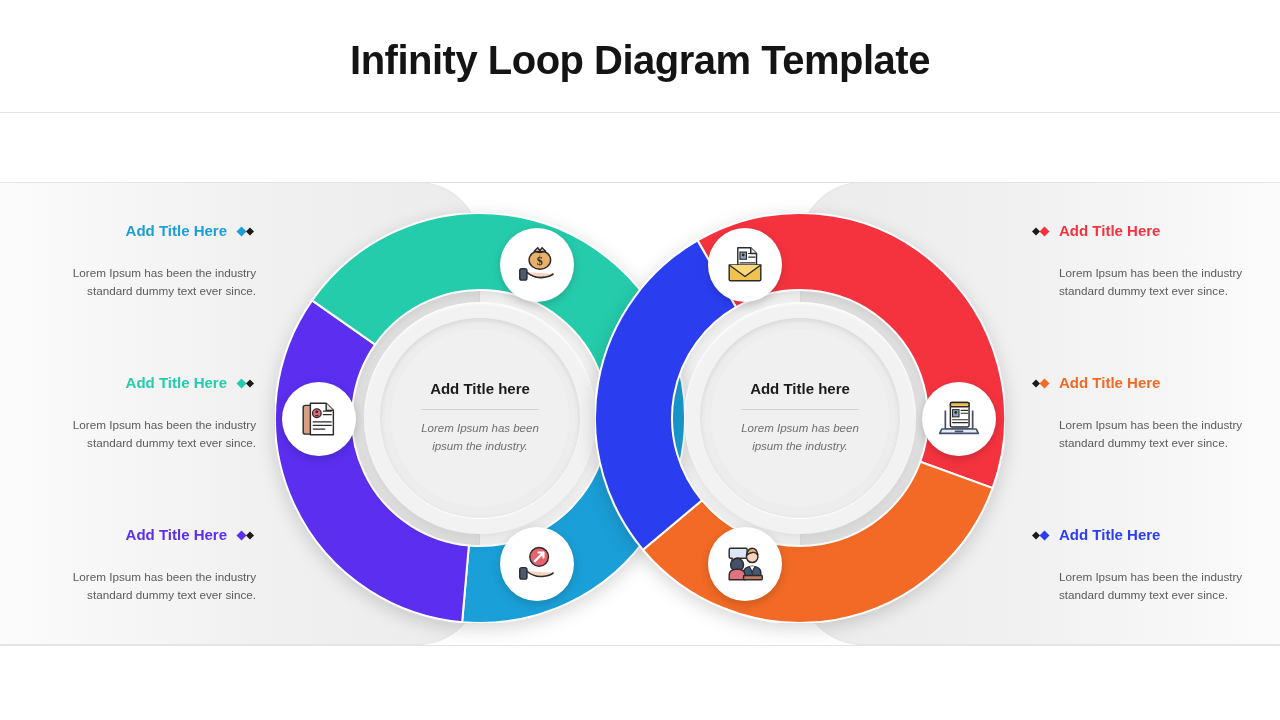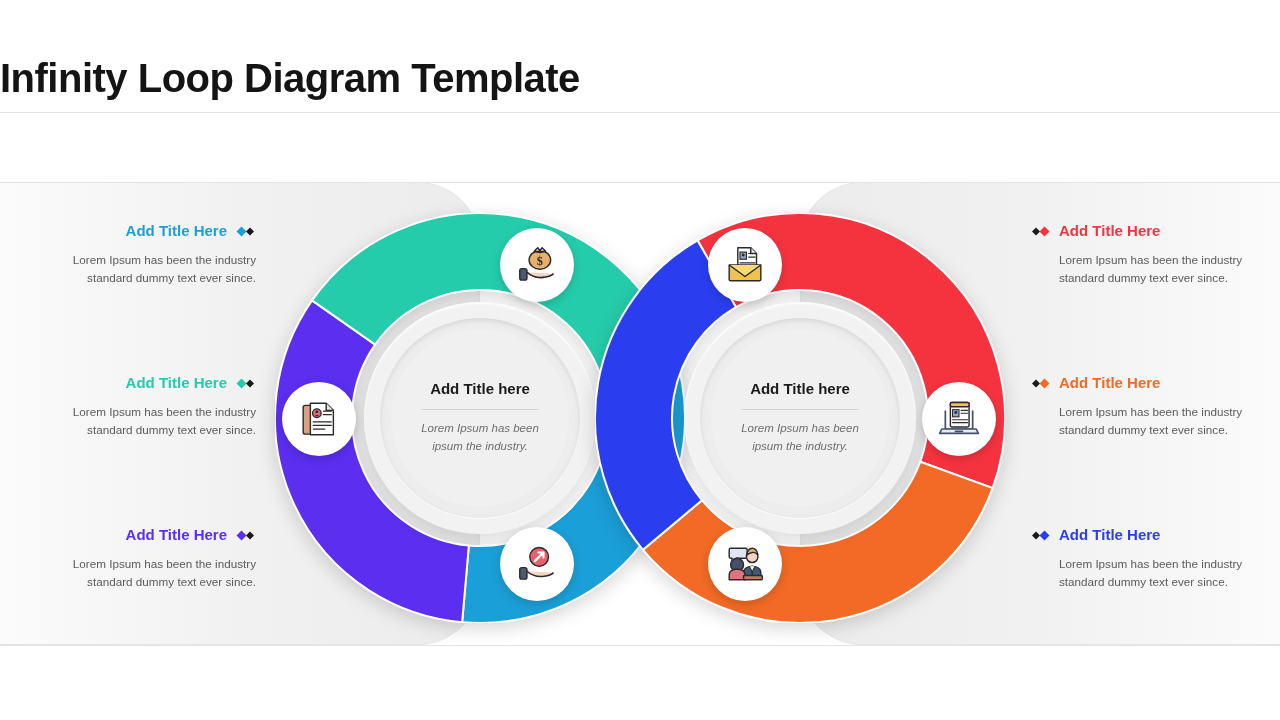--- a/index.html
+++ b/index.html
@@ -6,21 +6,22 @@
   html, body {
     width: 1280px; height: 720px;
     background: #ffffff;
     font-family: "Liberation Sans", sans-serif;
     overflow: hidden;
   }
   #stage { position: relative; width: 1280px; height: 720px; background:#fff; }
 
   
   .page-title {
-    position: absolute; top: 56px; left: 0; width: 1280px;
+    position: absolute; top: 38px; left: 0; width: 1280px;
+    text-align: center;
     font-size: 40px; font-weight: 700; color: #141414;
     letter-spacing: -0.5px;
   }
   .header-rule {
     position: absolute; top: 112px; left: 0; width: 1280px; height: 1px;
     background: #e3e3e3;
   }
 
   
   .bg-panel {
@@ -89,21 +90,21 @@
   .txt-block { position: absolute; width: 218px; }
   .txt-block.l { text-align: right; }
   .txt-block.r { text-align: left; }
   .txt-head {
     font-size: 15px; font-weight: 700; line-height: 1.2;
     display: flex; align-items: center; gap: 9px;
   }
   .txt-block.l .txt-head { justify-content: flex-end; }
   .txt-block.r .txt-head { justify-content: flex-start; }
   .txt-body {
-    margin-top: 11px; font-size: 11.7px; color: #5b5b5b; line-height: 1.55;
+    margin-top: 24px; font-size: 11.7px; color: #5b5b5b; line-height: 1.55;
   }
   .dia { width: 20px; height: 11px; flex: 0 0 auto; }
 </style>
 </head>
 <body>
 
 <div id="stage">
 
   <div class="page-title">Infinity Loop Diagram Template</div>
   <div class="header-rule"></div>

